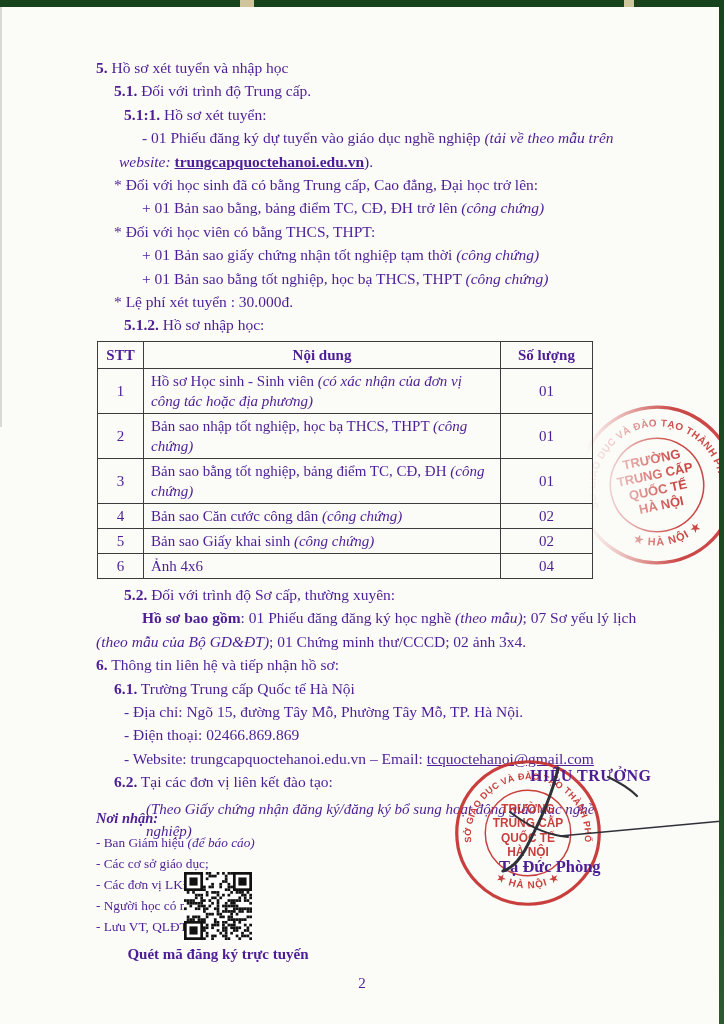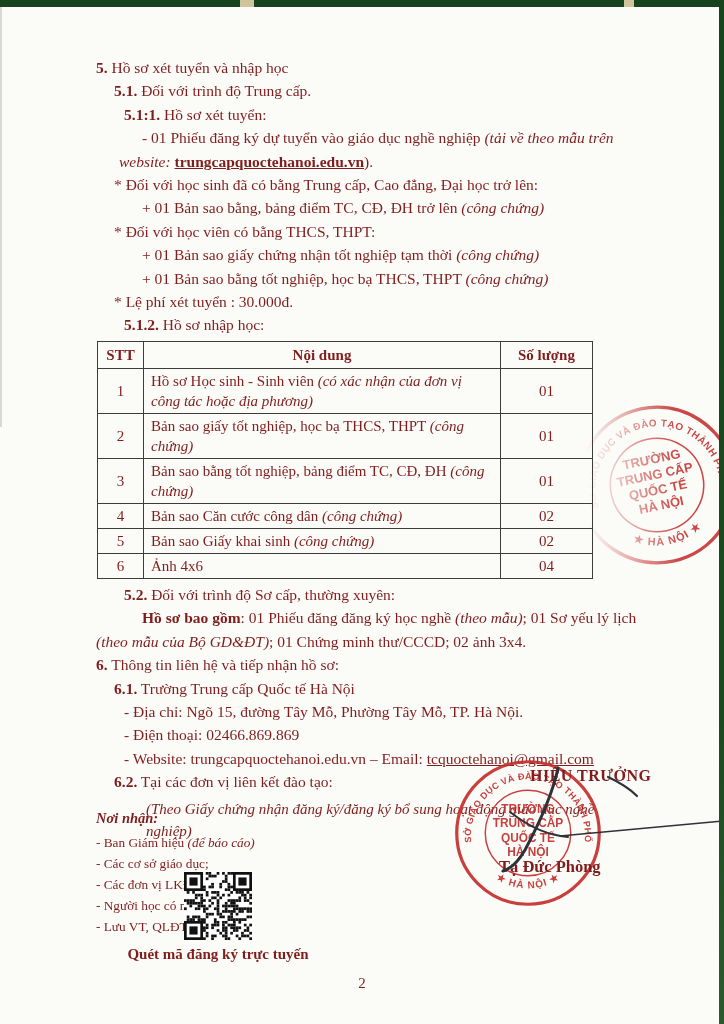--- a/index.html
+++ b/index.html
@@ -1,17 +1,17 @@
 <!DOCTYPE html>
 <html><head>
 <meta charset="utf-8">
 <style>
   html,body{margin:0;padding:0;}
   body{width:724px;height:1024px;background:#e8e8e4;font-family:"Liberation Serif","DejaVu Serif",serif;}
-  .page{position:relative;width:724px;height:1024px;background:#fbfbf8;overflow:hidden;color:#7f1d1d;}
+  .page{position:relative;width:724px;height:1024px;background:#fbfbf8;overflow:hidden;color:#4c1d95;}
   
   .edge-top{position:absolute;top:0;left:0;width:724px;height:7px;background:#17431d;z-index:6;}
   .edge-right{position:absolute;top:0;right:0;width:5px;height:100%;background:linear-gradient(180deg,#17431d 0%,#1b4a20 70%,#2a5a2e 100%);z-index:6;}
   .edge-mark{position:absolute;top:0;height:7px;background:#cfc59c;z-index:7;}
   .edge-mark.m1{left:240px;width:14px;}
   .edge-mark.m2{left:624px;width:10px;}
   .edge-left-shadow{position:absolute;top:7px;left:0;width:2px;height:420px;background:#d8d8d4;z-index:6;}
 
   .content{position:absolute;left:96px;top:56px;width:548px;z-index:1;}
   .line{margin:0;font-size:15.5px;line-height:23.4px;white-space:nowrap;}
@@ -90,21 +90,21 @@
         <th>Nội dung</th>
         <th>Số lượng</th>
       </tr>
       <tr>
         <td class="c">1</td>
         <td><span>Hồ sơ Học sinh - Sinh viên </span><span class="i">(có xác nhận của đơn vị công tác hoặc địa phương)</span></td>
         <td class="c">01</td>
       </tr>
       <tr>
         <td class="c">2</td>
-        <td><span>Bản sao giấy tốt nghiệp, học bạ THCS, THPT </span><span class="i">(công chứng)</span></td>
+        <td><span>Bản sao nhập tốt nghiệp, học bạ THCS, THPT </span><span class="i">(công chứng)</span></td>
         <td class="c">01</td>
       </tr>
       <tr>
         <td class="c">3</td>
         <td><span>Bản sao bằng tốt nghiệp, bảng điểm TC, CĐ, ĐH </span><span class="i">(công chứng)</span></td>
         <td class="c">01</td>
       </tr>
       <tr>
         <td class="c">4</td>
         <td><span>Bản sao Căn cước công dân </span><span class="i">(công chứng)</span></td>
@@ -117,21 +117,21 @@
       </tr>
       <tr>
         <td class="c">6</td>
         <td><span>Ảnh 4x6</span><span class="i"></span></td>
         <td class="c">04</td>
       </tr>
     </tbody>
       </table>
 
     <p class="line ind2"><span class="b">5.2.</span><span> Đối với trình độ Sơ cấp, thường xuyên:</span></p>
-    <p class="wrapline"><span class="b ind3" style="display:inline-block;">Hồ sơ bao gồm</span><span>: 01 Phiếu đăng đăng ký học nghề </span><span class="i">(theo mẫu)</span><span>; 01 Sơ yếu lý lịch </span><span class="i">(theo mẫu của Bộ GD&amp;ĐT)</span><span>; 01 Chứng minh thư/CCCD; 02 ảnh 3x4.</span></p>
+    <p class="wrapline"><span class="b ind3" style="display:inline-block;">Hồ sơ bao gồm</span><span>: 01 Phiếu đăng đăng ký học nghề </span><span class="i">(theo mẫu)</span><span>; 07 Sơ yếu lý lịch </span><span class="i">(theo mẫu của Bộ GD&amp;ĐT)</span><span>; 01 Chứng minh thư/CCCD; 02 ảnh 3x4.</span></p>
     <p class="line"><span class="b">6.</span><span> Thông tin liên hệ và tiếp nhận hồ sơ:</span></p>
     <p class="line ind1"><span class="b">6.1.</span><span> Trường Trung cấp Quốc tế Hà Nội</span></p>
     <p class="line ind2"><span>- Địa chỉ: Ngõ 15, đường Tây Mỗ, Phường Tây Mỗ, TP. Hà Nội.</span></p>
     <p class="line ind2"><span>- Điện thoại: 02466.869.869</span></p>
     <p class="line ind2"><span>- Website: trungcapquoctehanoi.edu.vn – Email: </span><span class="u">tcquoctehanoi@gmail.com</span></p>
     <p class="line ind1"><span class="b">6.2.</span><span> Tại các đơn vị liên kết đào tạo:</span></p>
     <p class="note-line"><span>(Theo Giấy chứng nhận đăng ký/đăng ký bổ sung hoạt động giáo dục nghề nghiệp)</span></p>
   </div>
 
   <div class="recips">

